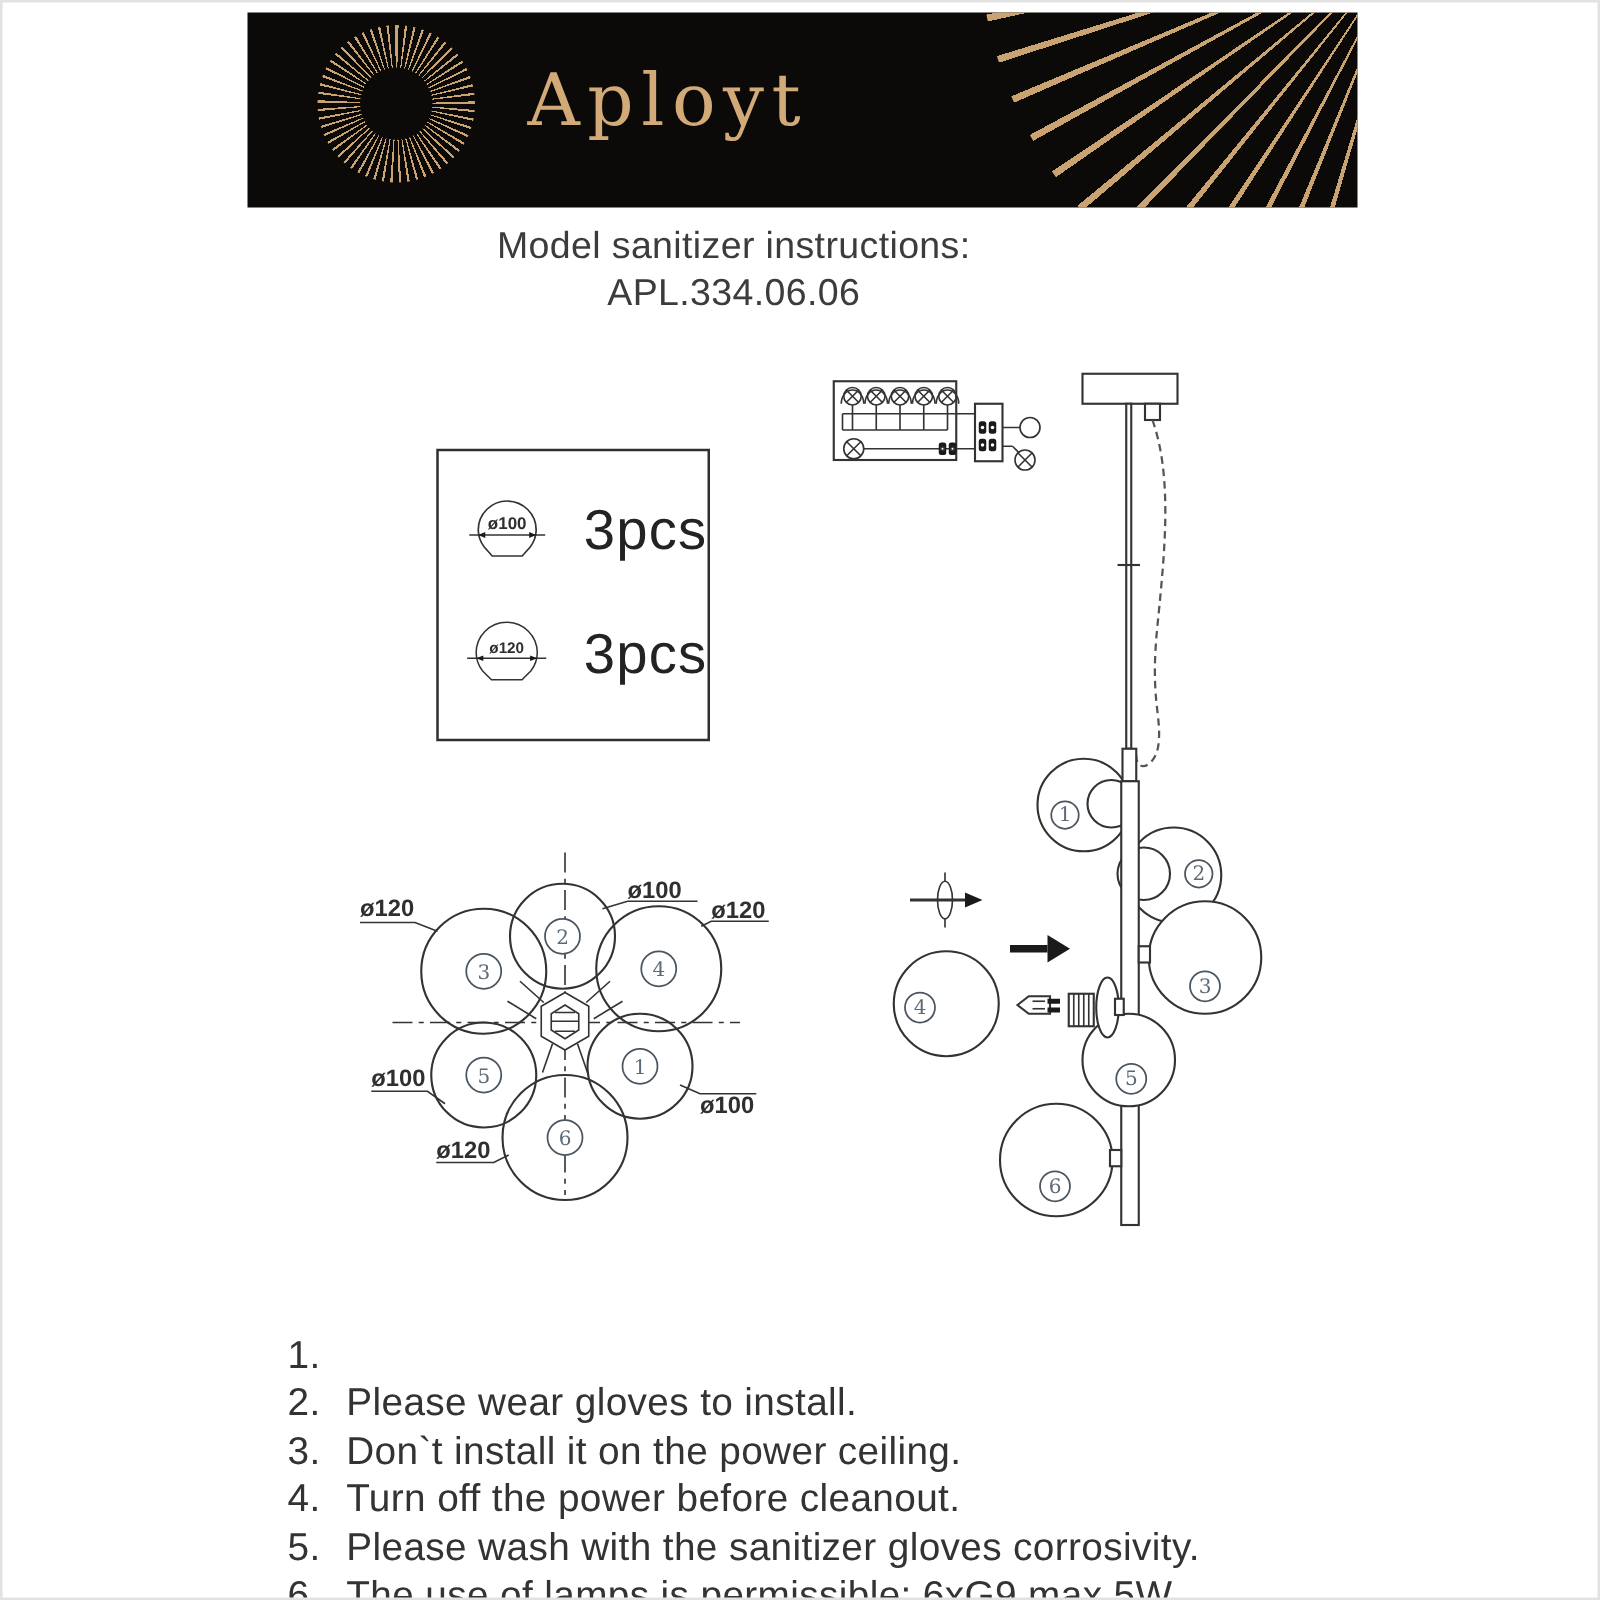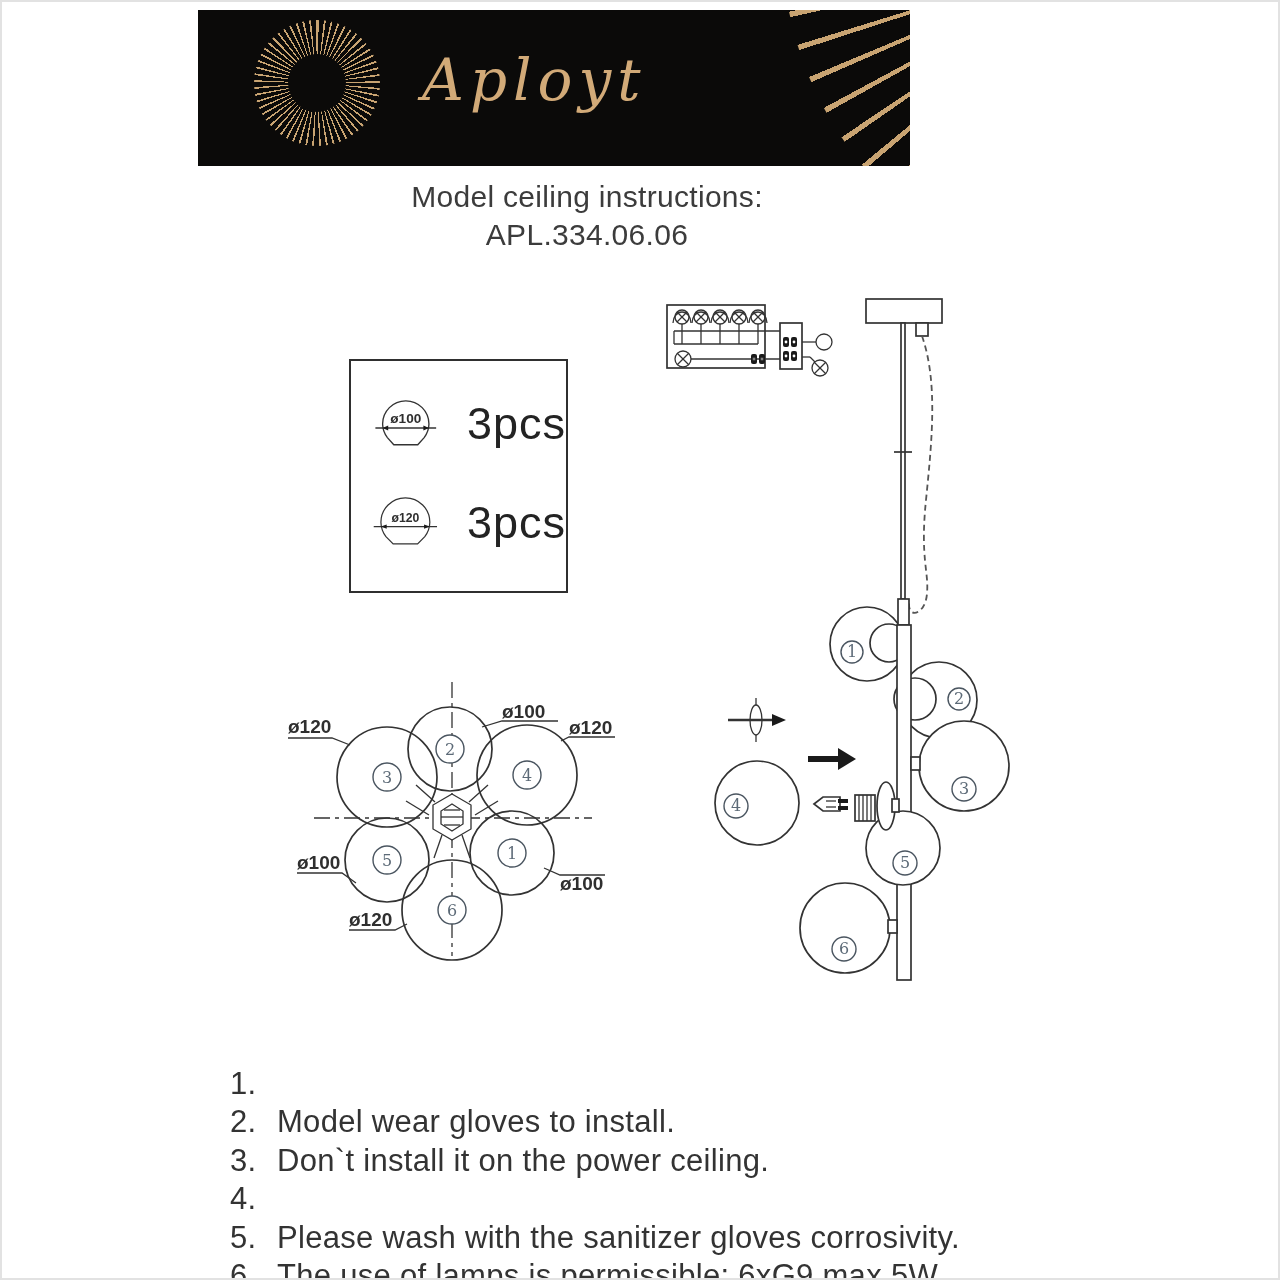--- a/index.html
+++ b/index.html
@@ -1,20 +1,20 @@
 <!DOCTYPE html>
 <html><head>
 <meta charset="utf-8">
 <style>
   html,body{margin:0;padding:0;background:#fff;}
   .page{position:relative;width:1280px;height:1280px;background:#fff;overflow:hidden;
         font-family:"Liberation Sans",sans-serif;box-sizing:border-box;border:2px solid #e2e2e2;}
 
   
-  .banner{position:absolute;left:196px;top:8px;width:712px;height:156px;background:#0b0a09;overflow:hidden;font-style:italic;}
+  .banner{position:absolute;left:196px;top:8px;width:888px;height:156px;background:#0b0a09;overflow:hidden;}
   .sunburst{position:absolute;left:56px;top:10px;width:126px;height:126px;border-radius:50%;
             background:repeating-conic-gradient(#c9a472 0deg 1.7deg,transparent 1.7deg 6.3deg);}
   .sunburst::after{content:"";position:absolute;left:50%;top:50%;width:58px;height:58px;
             transform:translate(-50%,-50%);background:#0b0a09;border-radius:50%;}
   .brand{position:absolute;left:224px;top:36px;font-family:"DejaVu Serif",serif;font-size:58px;
          color:#d2aa78;letter-spacing:6px;}
   .corner-rays{position:absolute;width:700px;height:700px;left:584px;top:-418px;border-radius:50%;
          background:repeating-conic-gradient(#c9a472 0deg 0.9deg,transparent 0.9deg 5.6deg);}
 
   
@@ -50,21 +50,21 @@
 
 <div class="page">
 
   <div class="banner">
     <div class="sunburst"></div>
     <div class="brand">Aployt</div>
     <div class="corner-rays"></div>
   </div>
 
   <div class="title">
-    <div>Model ceiling instructions:</div>
+    <div>Model sanitizer instructions:</div>
     <div>APL.334.06.06</div>
   </div>
 
   <div class="parts-box">
     <div class="part-row">
       <svg width="90" height="76" viewBox="0 0 90 76">
         <path class="ln" d="M12,38 A29,29 0 1 1 70,38 A29,29 0 0 1 64,55 L56,64 L26,64 L18,55 A29,29 0 0 1 12,38 Z"></path>
         <line class="ln" x1="3" y1="43" x2="79" y2="43"></line>
         <polygon class="fb" points="12,43 19,40 19,46"></polygon>
         <polygon class="fb" points="70,43 63,40 63,46"></polygon>
@@ -283,28 +283,29 @@
         <text class="badge" x="182" y="242">6</text>
     </g>
   </svg>
 
   <div class="instructions">
     <div class="ins-row">
       <span class="ins-num">1.</span>
     </div>
     <div class="ins-row">
       <span class="ins-num">2.</span>
-      <span class="ins-txt">Model wear gloves to install.</span>
+      <span class="ins-txt">Please wear gloves to install.</span>
     </div>
     <div class="ins-row">
       <span class="ins-num">3.</span>
       <span class="ins-txt">Don`t install it on the power ceiling.</span>
     </div>
     <div class="ins-row">
       <span class="ins-num">4.</span>
+      <span class="ins-txt">Turn off the power before cleanout.</span>
     </div>
     <div class="ins-row">
       <span class="ins-num">5.</span>
       <span class="ins-txt">Please wash with the sanitizer gloves corrosivity.</span>
     </div>
     <div class="ins-row">
       <span class="ins-num">6.</span>
       <span class="ins-txt">The use of lamps is permissible: 6xG9 max 5W.</span>
     </div>
   </div>

